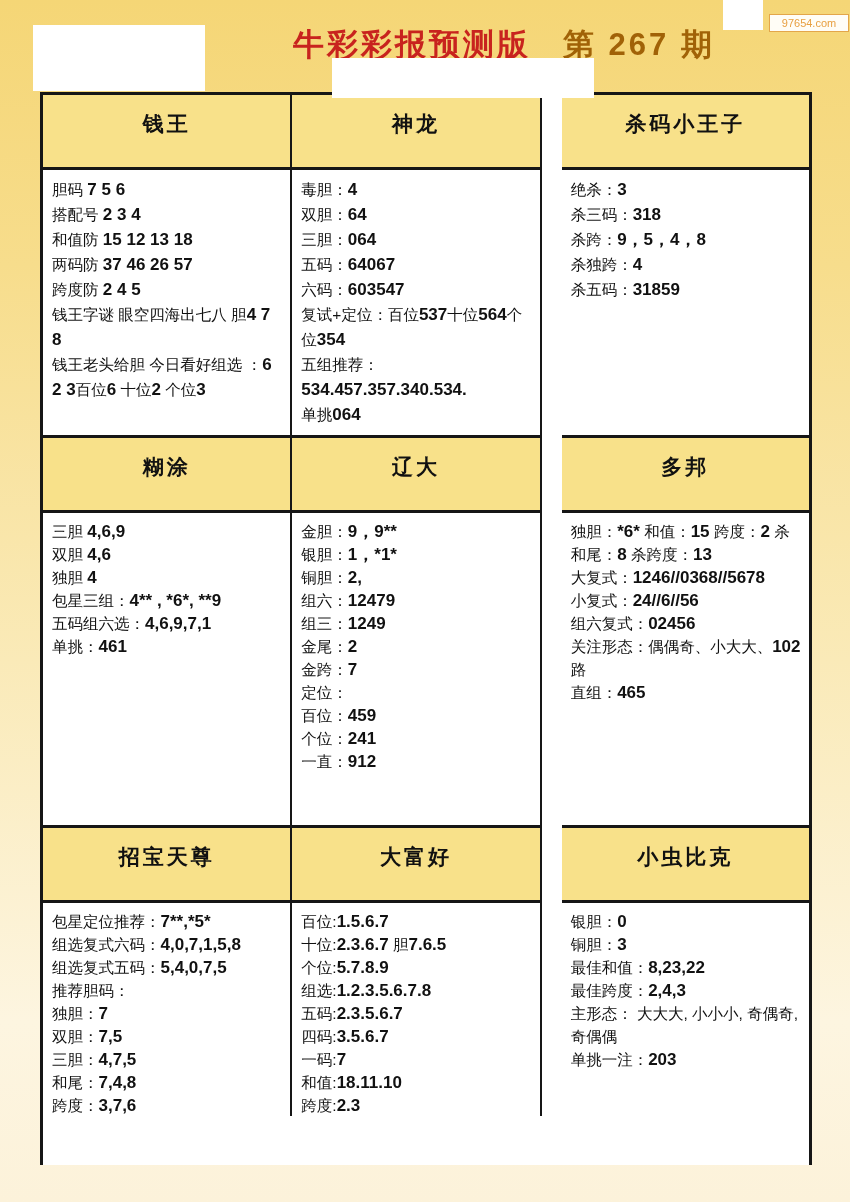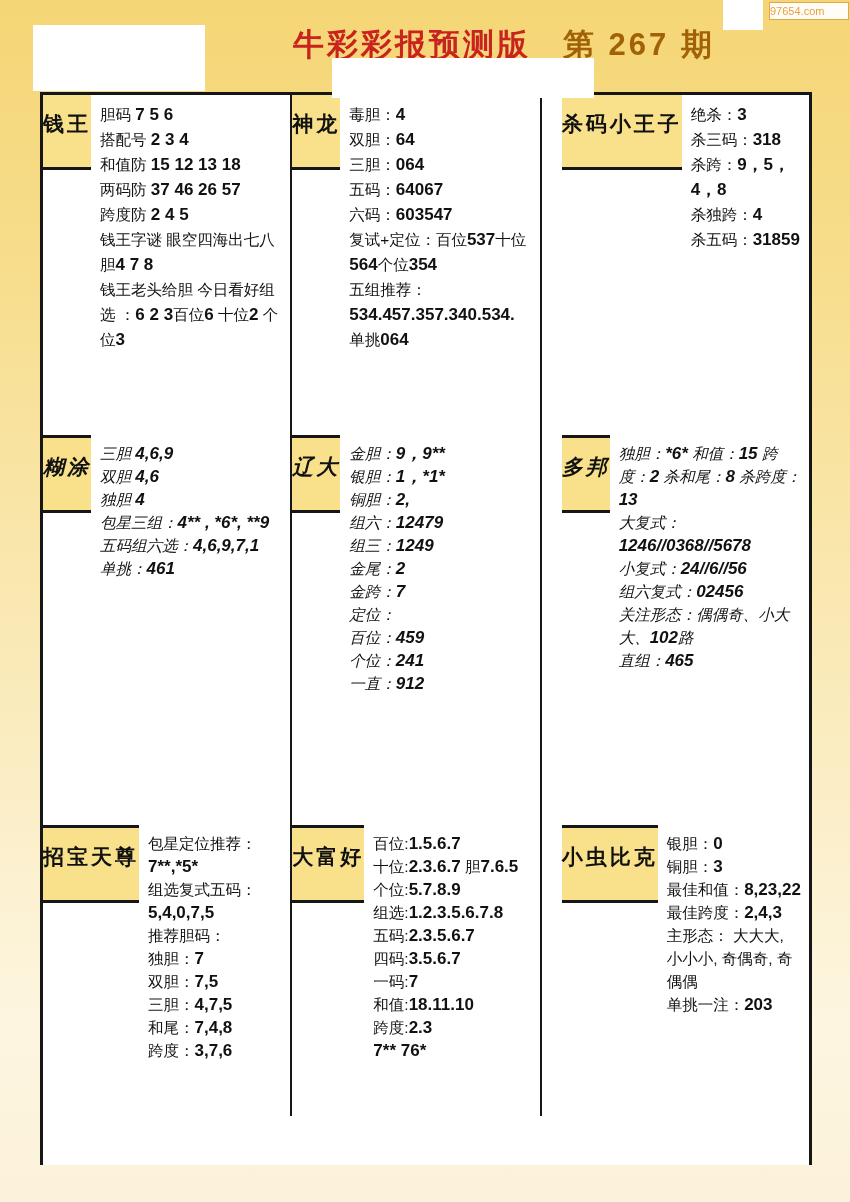--- a/index.html
+++ b/index.html
@@ -9,30 +9,30 @@
     font-family:"Liberation Sans","DejaVu Sans",sans-serif;color:#111;
   }
   .redact{position:absolute;background:#ffffff;z-index:6;}
   #redact-a{left:33px;top:25px;width:172px;height:66px;}
   #redact-b{left:332px;top:58px;width:262px;height:40px;}
   #redact-c{left:723px;top:0px;width:40px;height:30px;}
   #main-title{position:absolute;left:293px;top:24px;white-space:nowrap;
     font-size:31px;font-weight:700;letter-spacing:3px;z-index:4;}
   .t-red{color:#c8231e;text-align:center;}
   .t-black{color:#a16207;margin-left:32px;}
-  #wm{position:absolute;right:1px;top:2px;width:80px;height:18px;box-sizing:border-box;
+  #wm{position:absolute;right:1px;top:14px;width:80px;height:18px;box-sizing:border-box;
     border:1px solid #e3a64a;background:#fffdf6;color:#e8a042;font-size:11px;
-    line-height:16px;text-align:left;z-index:7;}
+    line-height:16px;text-align:center;z-index:7;}
   #sheet{position:absolute;left:40px;top:92px;width:772px;height:1073px;
     box-sizing:border-box;border:3px solid #161616;border-bottom:none;background:#fff;z-index:3;}
   .group{display:flex;}
   .g1{height:340px;}
-  .g2{height:390px;font-style:italic;}
+  .g2{height:390px;}
   .g3{height:291px;}
-  .panel{flex:1 1 0;display:flex;min-width:0;
+  .panel{flex:1 1 0;display:flex;flex-direction:column;min-width:0;
     border-right:2px solid #161616;box-sizing:border-box;background:#fff;}
   .panel:last-child{border-right:none;padding-left:20px;}
   .phead{height:75px;box-sizing:border-box;background:#f8e18a;
     border-bottom:3px solid #161616;text-align:center;padding-top:15px;
     font-size:21px;font-weight:600;letter-spacing:3px;}
   .g2 .phead,.g3 .phead{border-top:3px solid #161616;height:78px;}
   .pbody{flex:1;padding:7px 6px 0 9px;font-size:15.5px;overflow:hidden;}
   .line{line-height:23px;}
   .g1 .line{line-height:25px;}
   .seg{font-weight:500;}
@@ -123,20 +123,21 @@
           <div class="line"><span class="seg">关注形态：偶偶奇、小大大、</span><span class="seg bold">102</span><span class="seg">路</span></div>
           <div class="line"><span class="seg">直组：</span><span class="seg bold">465</span></div>
         </div>
       </div>
     </div>
   <div class="group g3" id="g3">
       <div class="panel">
         <div class="phead">招宝天尊</div>
         <div class="pbody">
           <div class="line"><span class="seg">包星定位推荐：</span><span class="seg bold">7**,*5*</span></div>
+          <div class="line"><span class="seg">组选复式六码：</span><span class="seg bold">4,0,7,1,5,8</span></div>
           <div class="line"><span class="seg">组选复式五码：</span><span class="seg bold">5,4,0,7,5</span></div>
           <div class="line"><span class="seg">推荐胆码：</span></div>
           <div class="line"><span class="seg">独胆：</span><span class="seg bold">7</span></div>
           <div class="line"><span class="seg">双胆：</span><span class="seg bold">7,5</span></div>
           <div class="line"><span class="seg">三胆：</span><span class="seg bold">4,7,5</span></div>
           <div class="line"><span class="seg">和尾：</span><span class="seg bold">7,4,8</span></div>
           <div class="line"><span class="seg">跨度：</span><span class="seg bold">3,7,6</span></div>
         </div>
       </div>
       <div class="panel">

